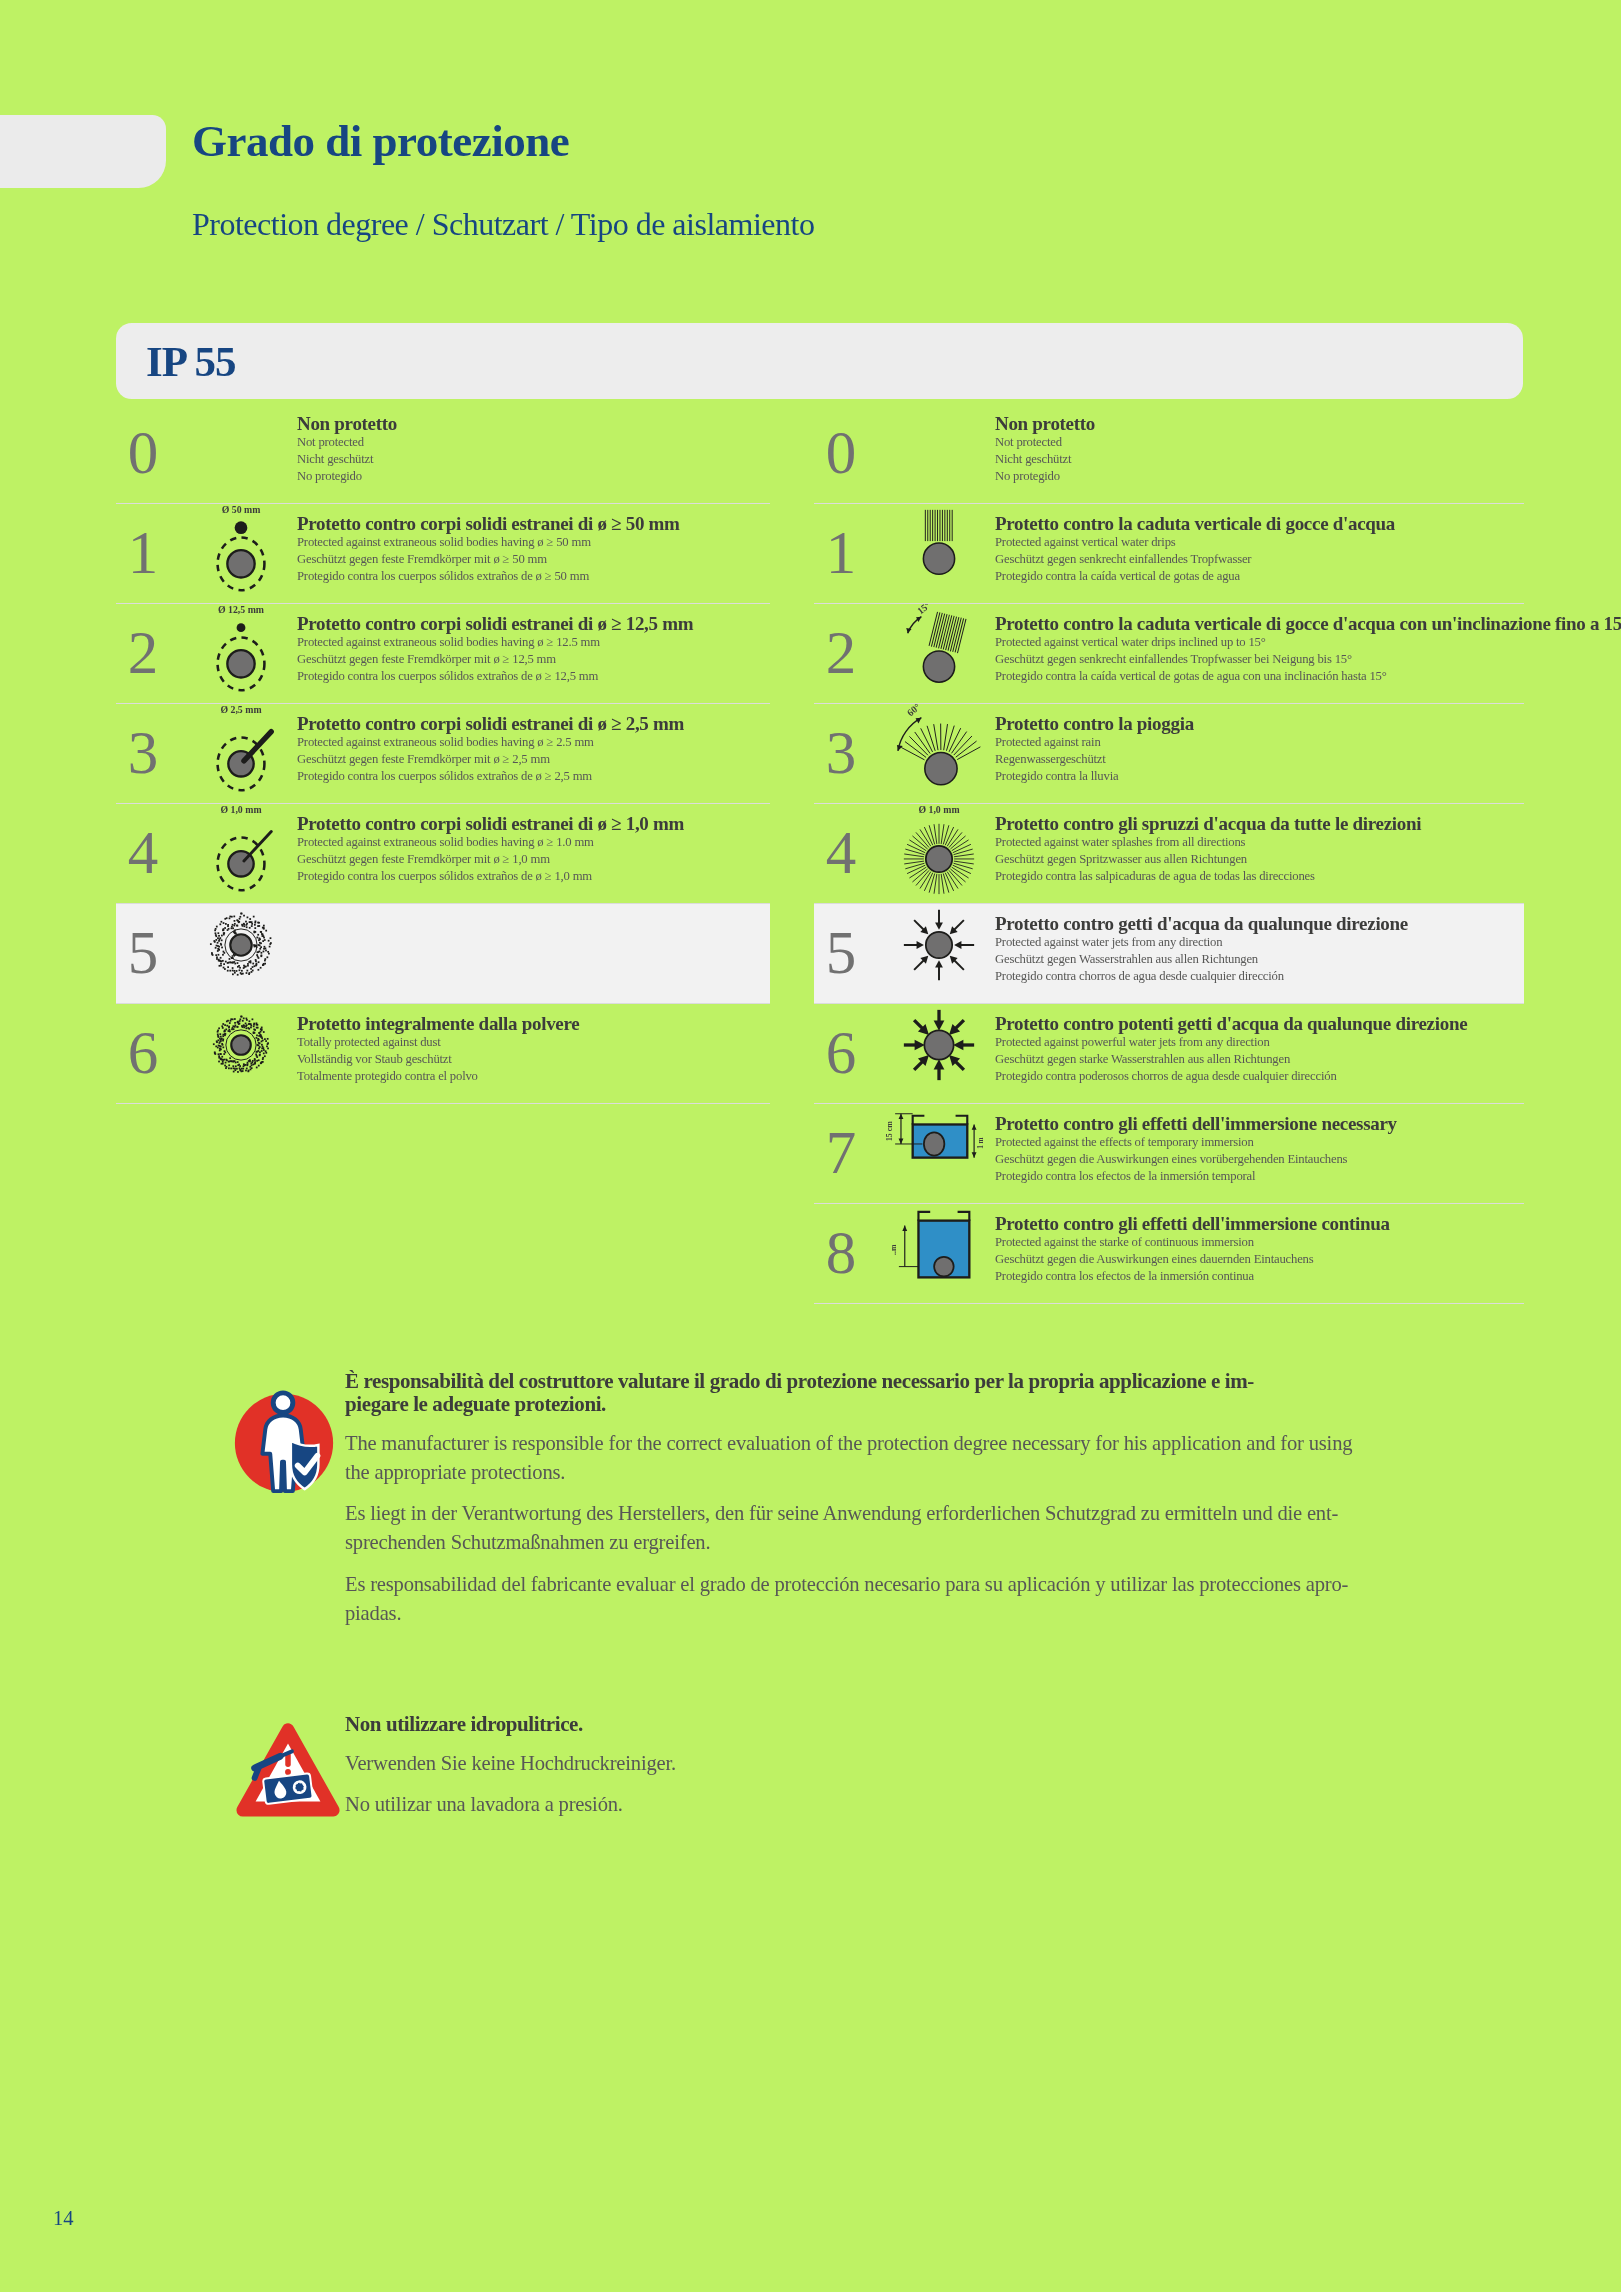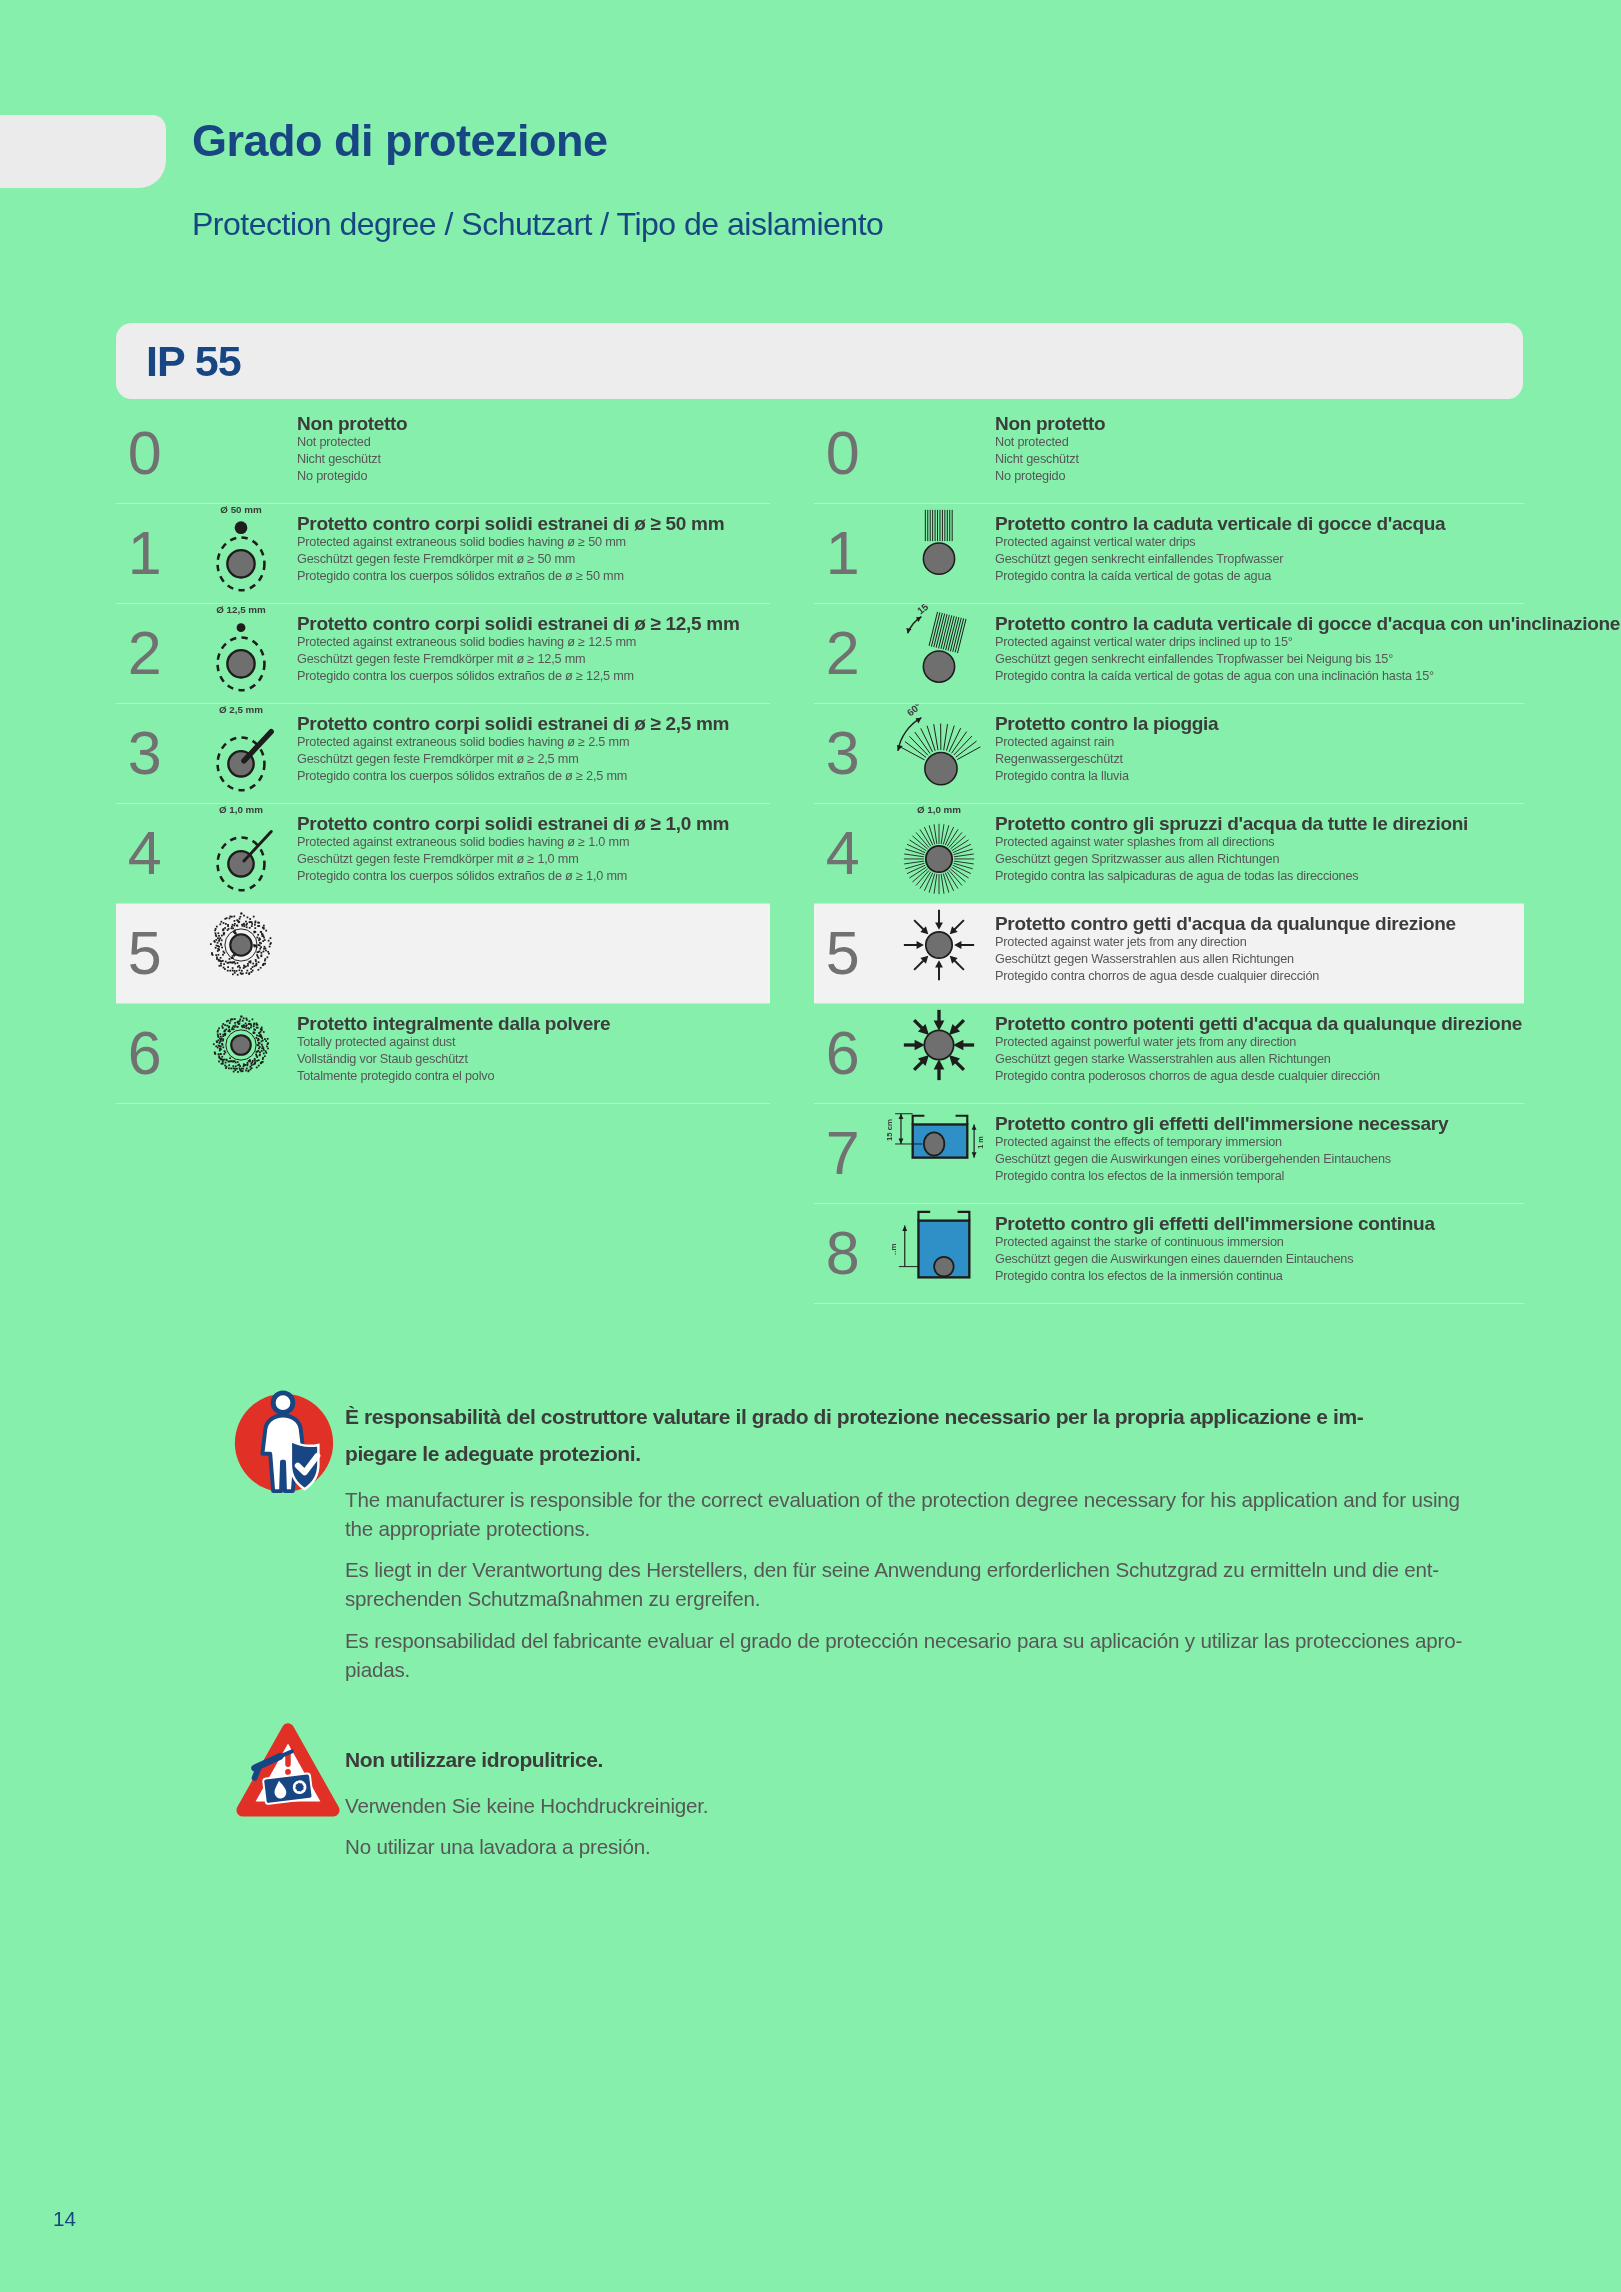--- a/index.html
+++ b/index.html
@@ -1,17 +1,17 @@
 <!DOCTYPE html>
 <html style="--navy: #174682; --bar: #ededed; --sep: #dcdcdc; --hl: #f2f2f2; --digit: #717171; --tdark: #3c3c3b; --tbody: #575756;"><head>
 <meta charset="utf-8">
 <style>
   html,body {margin:0; padding:0; background:#fff;}
-  .page {position:relative; width:1621px; height:2293px; background:#86efac;
-         font-family:Liberation Sans, sans-serif; overflow:hidden;}
+  .page {position:relative; width:1621px; height:2293px; background:#bef264;
+         font-family:Liberation Serif, serif; overflow:hidden;}
 
   .corner-tab {position:absolute; left:0; top:115px; width:166px; height:73px;
                background:#ebebeb; border-radius:0 13.7px 27.4px 0;}
 
   .title {position:absolute; left:192px; top:115px; margin:0; font-size:45px;
           font-weight:bold; color:var(--navy,#174682); letter-spacing:-0.5px;}
   .subtitle {position:absolute; left:192px; top:206px; font-size:32px;
              color:var(--navy,#174682); letter-spacing:-0.5px;text-align:center;}
 
   .ip-bar {position:absolute; left:116px; top:323px; width:1407px; height:76px;
@@ -37,21 +37,21 @@
                margin-bottom:2.5px; letter-spacing:-0.3px;}
 
   .note {position:absolute; left:0; width:1621px;}
   .note-0 {top:1370px;}
   .note-1 {top:1713px;}
   .note-icon {position:absolute;}
   .note-0 .note-icon {left:228px; top:15.7px;}
   .note-1 .note-icon {left:235px; top:3.9px;}
   .note-text {position:absolute; left:345px; top:0; width:1245px;}
   .note-heading {font-weight:bold; font-size:21px; color:var(--tdark,#3c3c3b);
-                 line-height:37px; white-space:pre; letter-spacing:-0.4px;margin-top:28px;}
+                 line-height:23px; white-space:pre; letter-spacing:-0.4px;}
   .note-para {font-size:20.6px; color:var(--tbody,#575756); line-height:29px;
               white-space:pre; margin-top:12.7px; letter-spacing:-0.2px;}
 
   .pagenum {position:absolute; left:53px; top:2207px; font-size:20.6px; color:var(--navy,#174682);}
 </style>
 </head>
 <body>
 
 <div class="page">
   <div class="corner-tab"></div>

